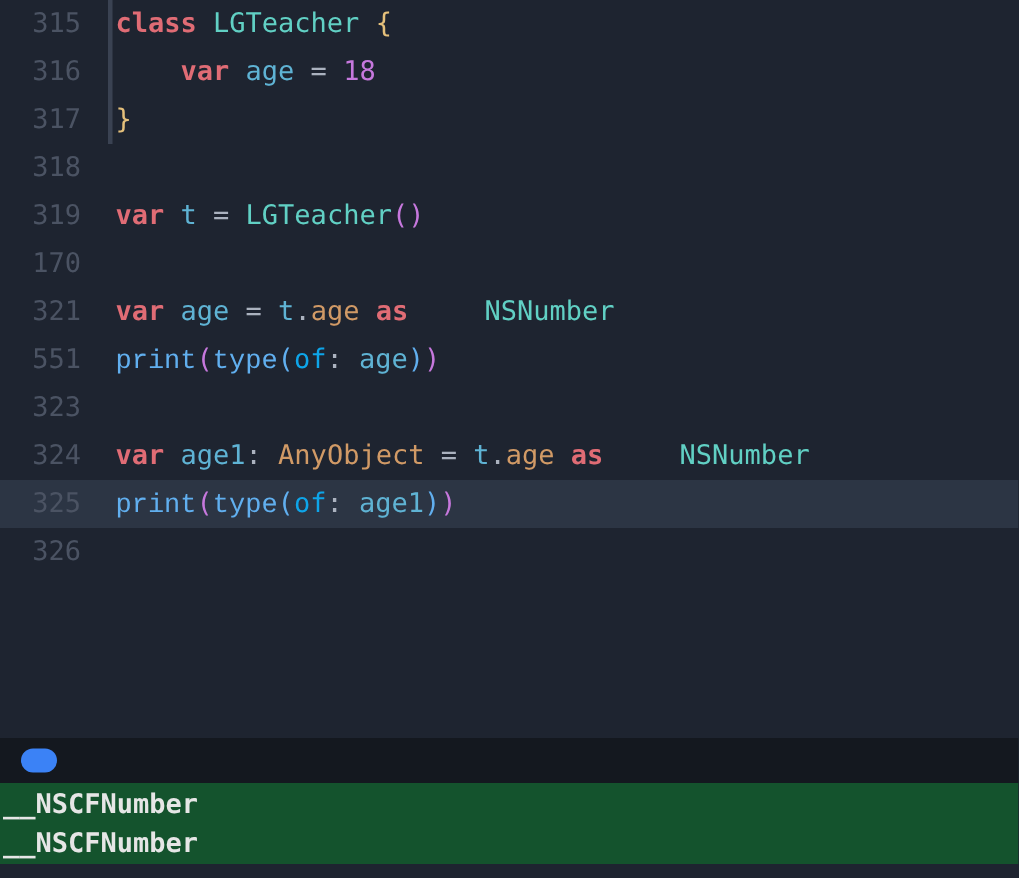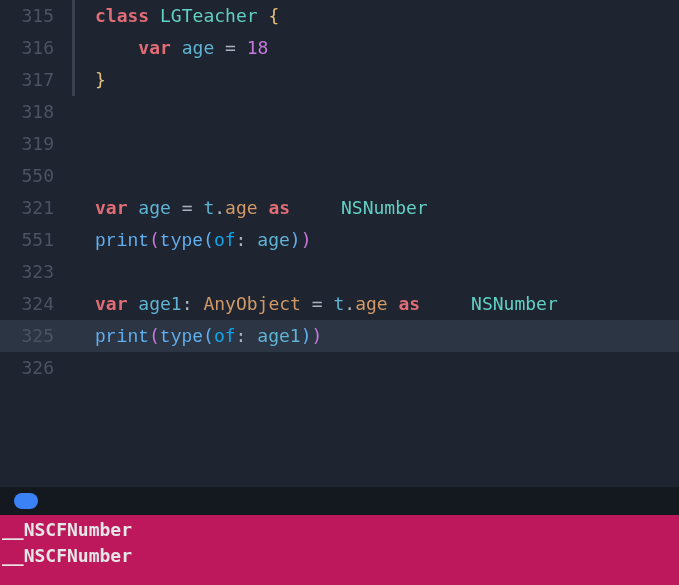--- a/index.html
+++ b/index.html
@@ -39,45 +39,45 @@
     }
     .gutter-border {
       width: 3px;
       background: #3a4252;
       flex-shrink: 0;
     }
     .gutter-border.no-border {
       background: transparent;
     }
     .code-content {
-      padding-left: 20px;
+      padding-left: 2px;
       white-space: pre;
     }
     .gap {
       height: 108px;
       background: #1e2430;
     }
     .separator-bar {
       height: 30px;
       background: #14181f;
       display: flex;
       align-items: center;
       padding-left: 14px;
     }
     .blue-pill {
       width: 24px;
       height: 16px;
       background: #3b82f6;
       border-radius: 8px;
     }
     .console {
-      background: #be185d;
+      background: #14532d;
       color: #e6e6e6;
       font-weight: bold;
-      padding: 2px 0 16px 2px;
+      padding: 2px 0 0 2px;
     }
     .console-line {
       line-height: 26px;
     }
     
     .kw { color: #e06c75; font-weight: bold; }
     .cls { color: #61d0c4; }
     .varname { color: #5fb3d4; }
     .num { color: #c678dd; }
     .op { color: #abb2bf; }
@@ -112,23 +112,24 @@
         <div class="code-content"><span class="brace">}</span></div>
       </div>
       <div class="code-line">
         <div class="gutter">318</div>
         <div class="gutter-border no-border"></div>
         <div class="code-content"></div>
       </div>
       <div class="code-line">
         <div class="gutter">319</div>
         <div class="gutter-border no-border"></div>
+        <div class="code-content"><span class="kw">var</span><span> </span><span class="varname">t</span><span> </span><span class="op">=</span><span> </span><span class="cls">LGTeacher</span><span class="paren">()</span></div>
       </div>
       <div class="code-line">
-        <div class="gutter">550</div>
+        <div class="gutter">170</div>
         <div class="gutter-border no-border"></div>
         <div class="code-content"></div>
       </div>
       <div class="code-line">
         <div class="gutter">321</div>
         <div class="gutter-border no-border"></div>
         <div class="code-content"><span class="kw">var</span><span> </span><span class="varname">age</span><span> </span><span class="op">=</span><span> </span><span class="varname">t</span><span class="punct">.</span><span class="dotprop">age</span><span> </span><span class="kw">as</span><span> </span><span class="type">NSNumber</span></div>
       </div>
       <div class="code-line">
         <div class="gutter">551</div>

